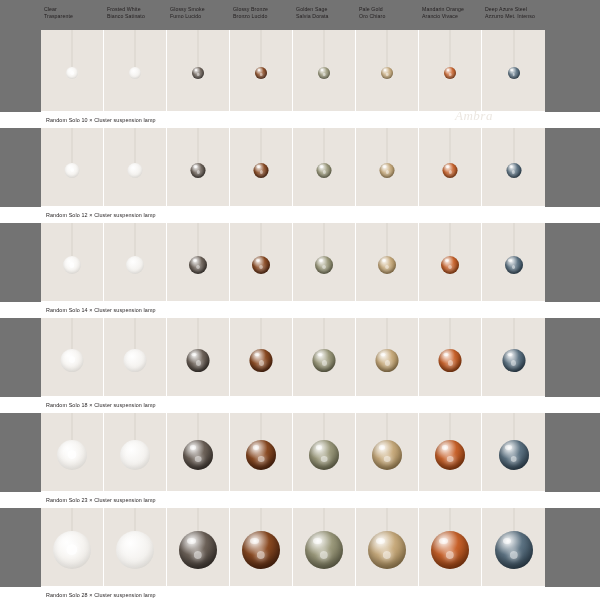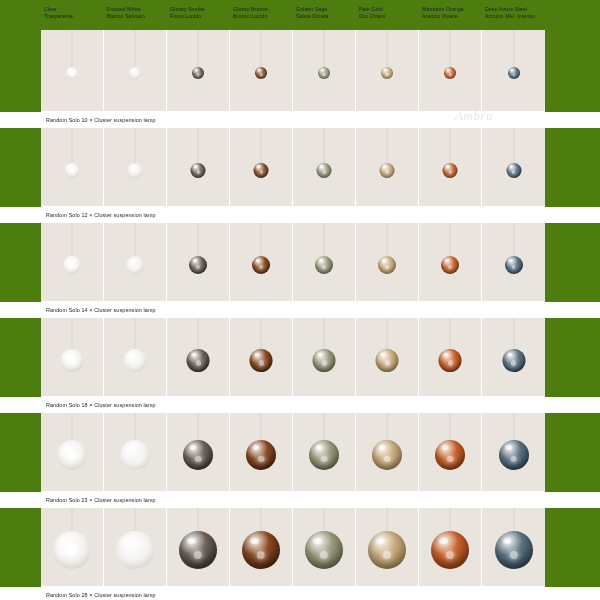--- a/index.html
+++ b/index.html
@@ -11,21 +11,21 @@
     width: 600px;
     height: 600px;
     font-family: "Liberation Sans", sans-serif;
     color: #231f20;
     overflow: hidden;
   }
   #sheet {
     width: 600px;
     height: 600px;
     position: relative;
-    background: #4d7c0f;
+    background: #737373;
   }
 
   
   .header-row {
     display: flex;
     width: 600px;
     height: 30px;
     box-sizing: border-box;
     padding-left: 41px;
   }

